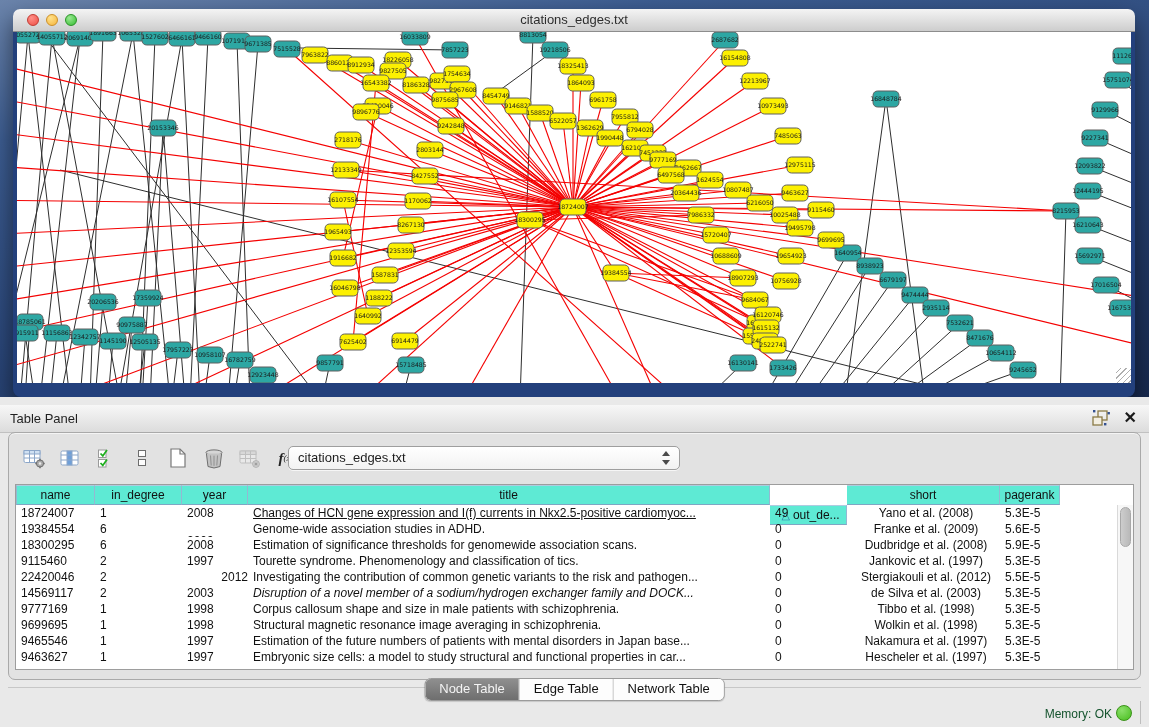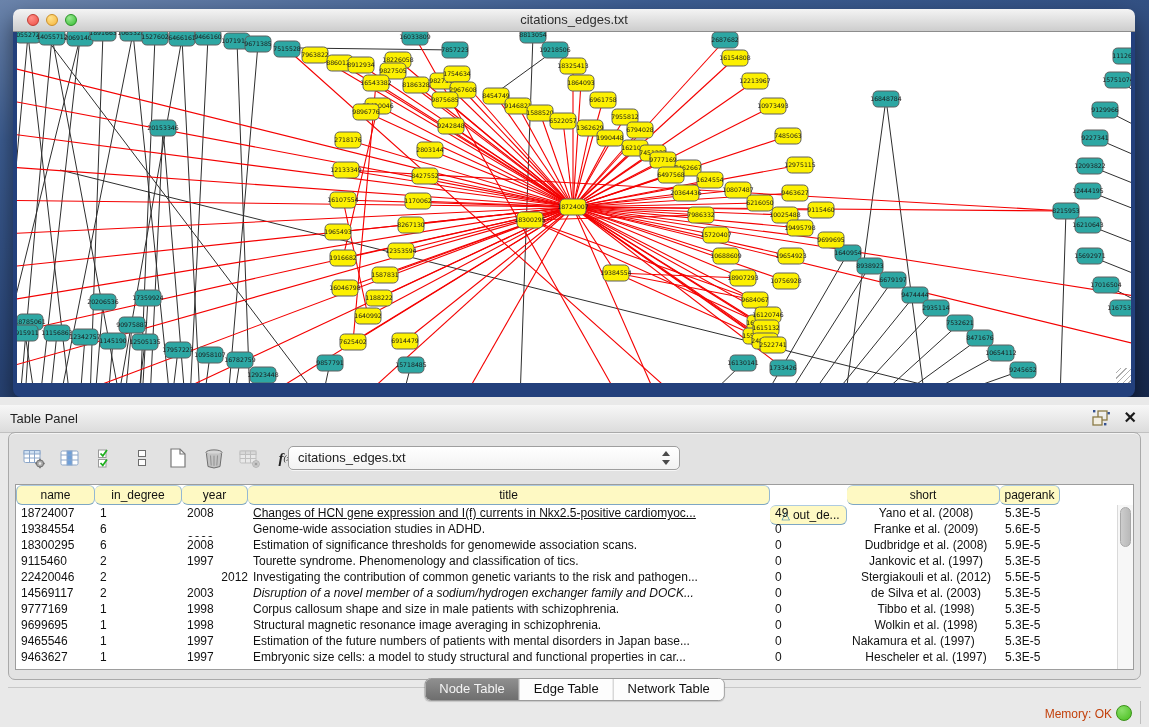--- a/index.html
+++ b/index.html
@@ -37,38 +37,38 @@
   .fx{font-family:"Liberation Serif",serif;font-style:italic;font-weight:bold;font-size:15px;color:#222;}
   .fxs{font-family:"Liberation Serif",serif;font-style:italic;font-size:9px;color:#222;}
   .combo{position:absolute;left:279px;top:13px;width:390px;height:22px;background:linear-gradient(#ffffff,#f2f2f2);
     border:1px solid #9e9e9e;border-radius:5px;box-shadow:0 1px 0 rgba(255,255,255,.7);}
   .combo .val{position:absolute;left:9px;top:3px;font-size:13px;color:#1c1c1c;}
   .combo .arrows{position:absolute;right:9px;top:4px;width:9px;height:14px;}
   .combo .arrows:before{content:"";position:absolute;left:1px;top:0;border:4px solid transparent;border-bottom:5px solid #4a4a4a;border-top:none;}
   .combo .arrows:after{content:"";position:absolute;left:1px;bottom:0;border:4px solid transparent;border-top:5px solid #4a4a4a;border-bottom:none;}
   .tablewrap{position:absolute;left:6px;top:51px;width:1117px;height:184px;background:#fff;border:1px solid #9d9d9d;}
   .thead{display:flex;height:20px;background:#fff;}
-  .th{box-sizing:border-box;height:20px;background:#fef9c3;border-right:1px solid #94b8d2;border-bottom:1px solid #7ea7c4;border-top:1px solid #aecbe0;
-    font-size:12px;color:#111;text-align:center;line-height:19px;white-space:nowrap;overflow:hidden;border-radius:6px;}
+  .th{box-sizing:border-box;height:20px;background:#5eead4;border-right:1px solid #94b8d2;border-bottom:1px solid #7ea7c4;border-top:1px solid #aecbe0;
+    font-size:12px;color:#111;text-align:center;line-height:19px;white-space:nowrap;overflow:hidden;}
   .th:first-child{border-left:1px solid #94b8d2;}
   .sortg{color:#2a7ca8;font-size:11px;margin-right:3px;}
   .tbody{position:absolute;left:0;top:20px;right:15px;bottom:0;overflow:hidden;}
   .tr{display:flex;height:16px;}
   .td{box-sizing:border-box;padding:0 0 0 5px;font-size:12px;line-height:16px;color:#111;
     white-space:nowrap;overflow:hidden;}
   .vscroll{position:absolute;right:0;top:20px;bottom:0;width:15px;background:#f7f7f7;border-left:1px solid #d9d9d9;}
   .vthumb{position:absolute;left:2px;right:2px;top:2px;height:38px;background:linear-gradient(90deg,#cdcdcd,#b9b9b9);border-radius:6px;border:1px solid #a8a8a8;}
   .tabline{position:absolute;left:8px;right:8px;top:290px;height:1px;background:#c7c7c7;}
   .tabs{position:absolute;top:281px;left:50%;transform:translateX(-50%);display:flex;height:21px;
     border:1px solid #9b9b9b;border-radius:6px;overflow:hidden;background:#fdfdfd;box-shadow:0 1px 1px rgba(0,0,0,.15);}
   .tab{padding:0 14px;font-size:13px;line-height:20px;color:#111;background:#fdfdfd;border-right:1px solid #b9b9b9;}
   .tab:last-child{border-right:none;}
   .tab.active{background:linear-gradient(#8f8f8f,#6e6e6e);color:#f4f4f4;}
   .status{position:absolute;left:0;bottom:0;width:1149px;height:29px;}
-  .mem{position:absolute;right:37px;top:9px;font-size:12px;color:#c2410c;}
+  .mem{position:absolute;right:37px;top:9px;font-size:12px;color:#14532d;}
   .memdot{position:absolute;right:17px;top:7px;width:14px;height:14px;border-radius:50%;
     background:radial-gradient(circle at 35% 30%,#8be06a,#47bd1d);border:1px solid #3a9218;}
   .statdiv{position:absolute;right:8px;top:3px;bottom:3px;width:1px;background:#bdbdbd;}
 </style>
 </head>
 <body>
 
 <div id="desktop"></div>
 
 <div id="graph-window">
@@ -970,21 +970,21 @@
             <div class="td" style="width: 77px; text-align: left;">0</div>
             <div class="td" style="width: 153px; text-align: center;">Wolkin et al. (1998)</div>
             <div class="td" style="width: 60px; text-align: left;">5.3E-5</div>
           </div>
           <div class="tr">
             <div class="td" style="width: 79px; text-align: left;">9465546</div>
             <div class="td" style="width: 87px; text-align: left;">1</div>
             <div class="td" style="width: 66px; text-align: left;">1997</div>
             <div class="td" style="width: 522px; text-align: left;">Estimation of the future numbers of patients with mental disorders in Japan base...</div>
             <div class="td" style="width: 77px; text-align: left;">0</div>
-            <div class="td" style="width: 153px; ">Nakamura et al. (1997)</div>
+            <div class="td" style="width: 153px; text-align: center;">Nakamura et al. (1997)</div>
             <div class="td" style="width: 60px; text-align: left;">5.3E-5</div>
           </div>
           <div class="tr">
             <div class="td" style="width: 79px; text-align: left;">9463627</div>
             <div class="td" style="width: 87px; text-align: left;">1</div>
             <div class="td" style="width: 66px; text-align: left;">1997</div>
             <div class="td" style="width: 522px; text-align: left;">Embryonic size cells: a model to study structural and functional properties in car...</div>
             <div class="td" style="width: 77px; text-align: left;">0</div>
             <div class="td" style="width: 153px; text-align: center;">Hescheler et al. (1997)</div>
             <div class="td" style="width: 60px; text-align: left;">5.3E-5</div>

